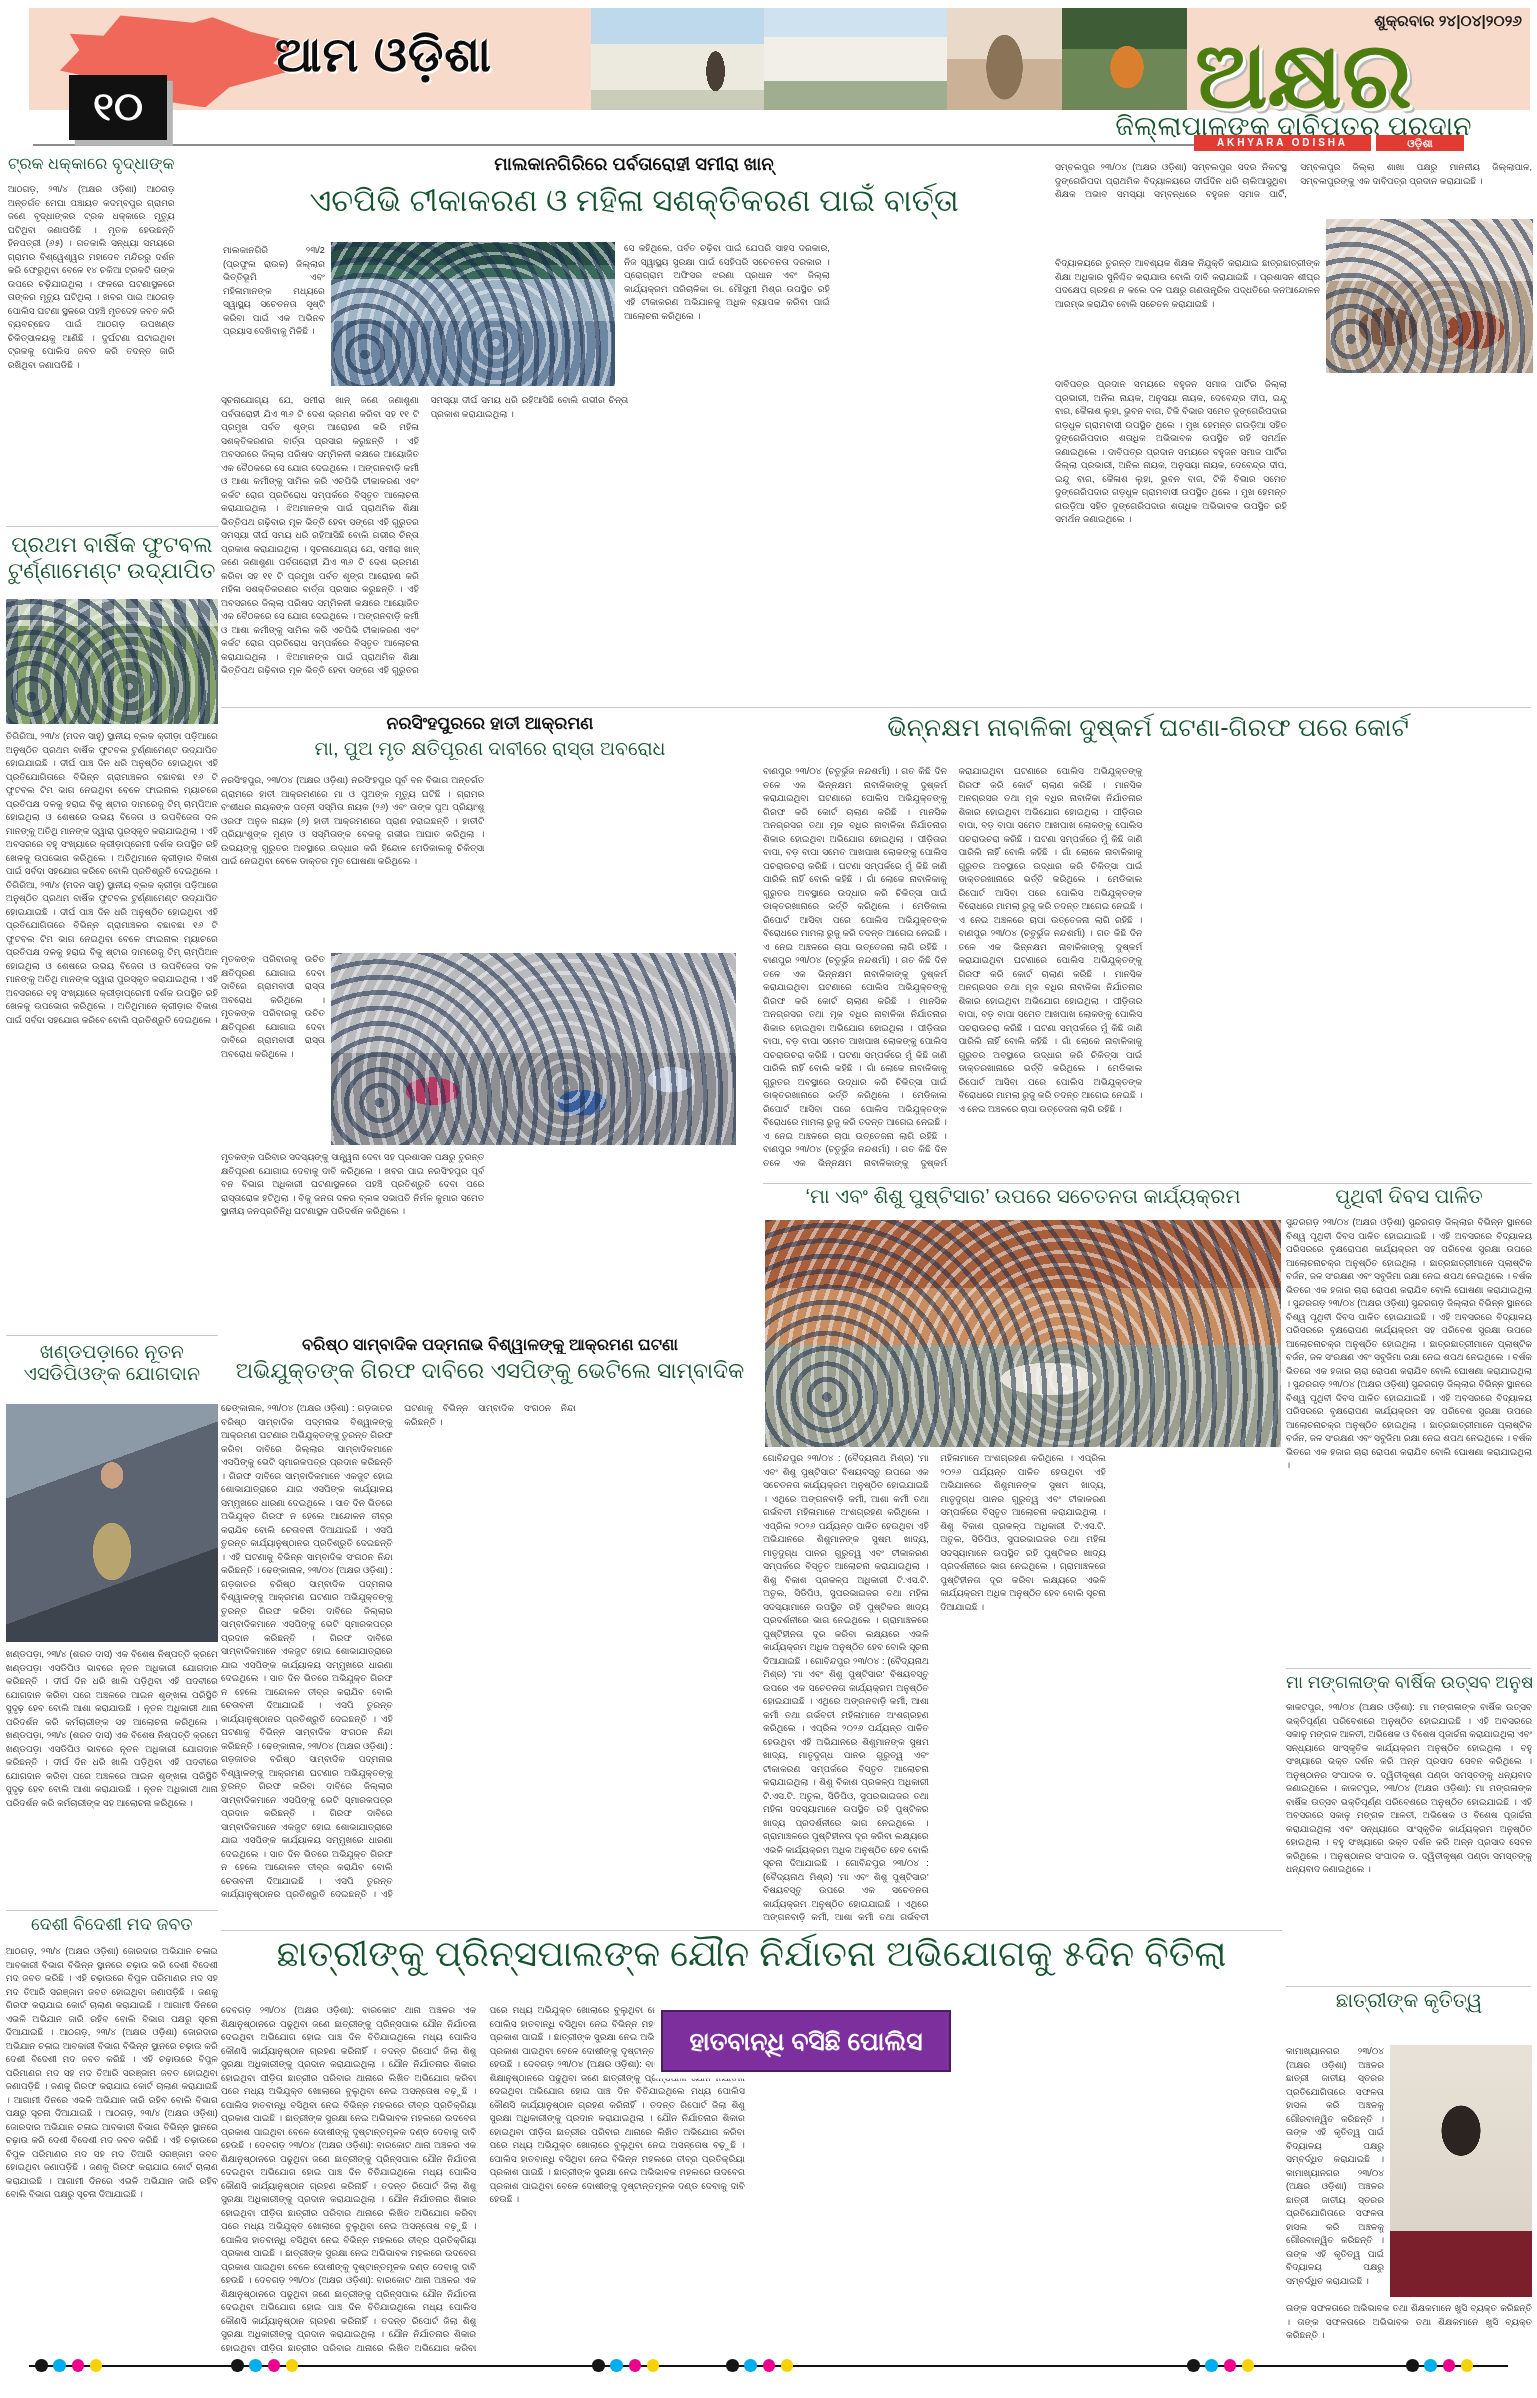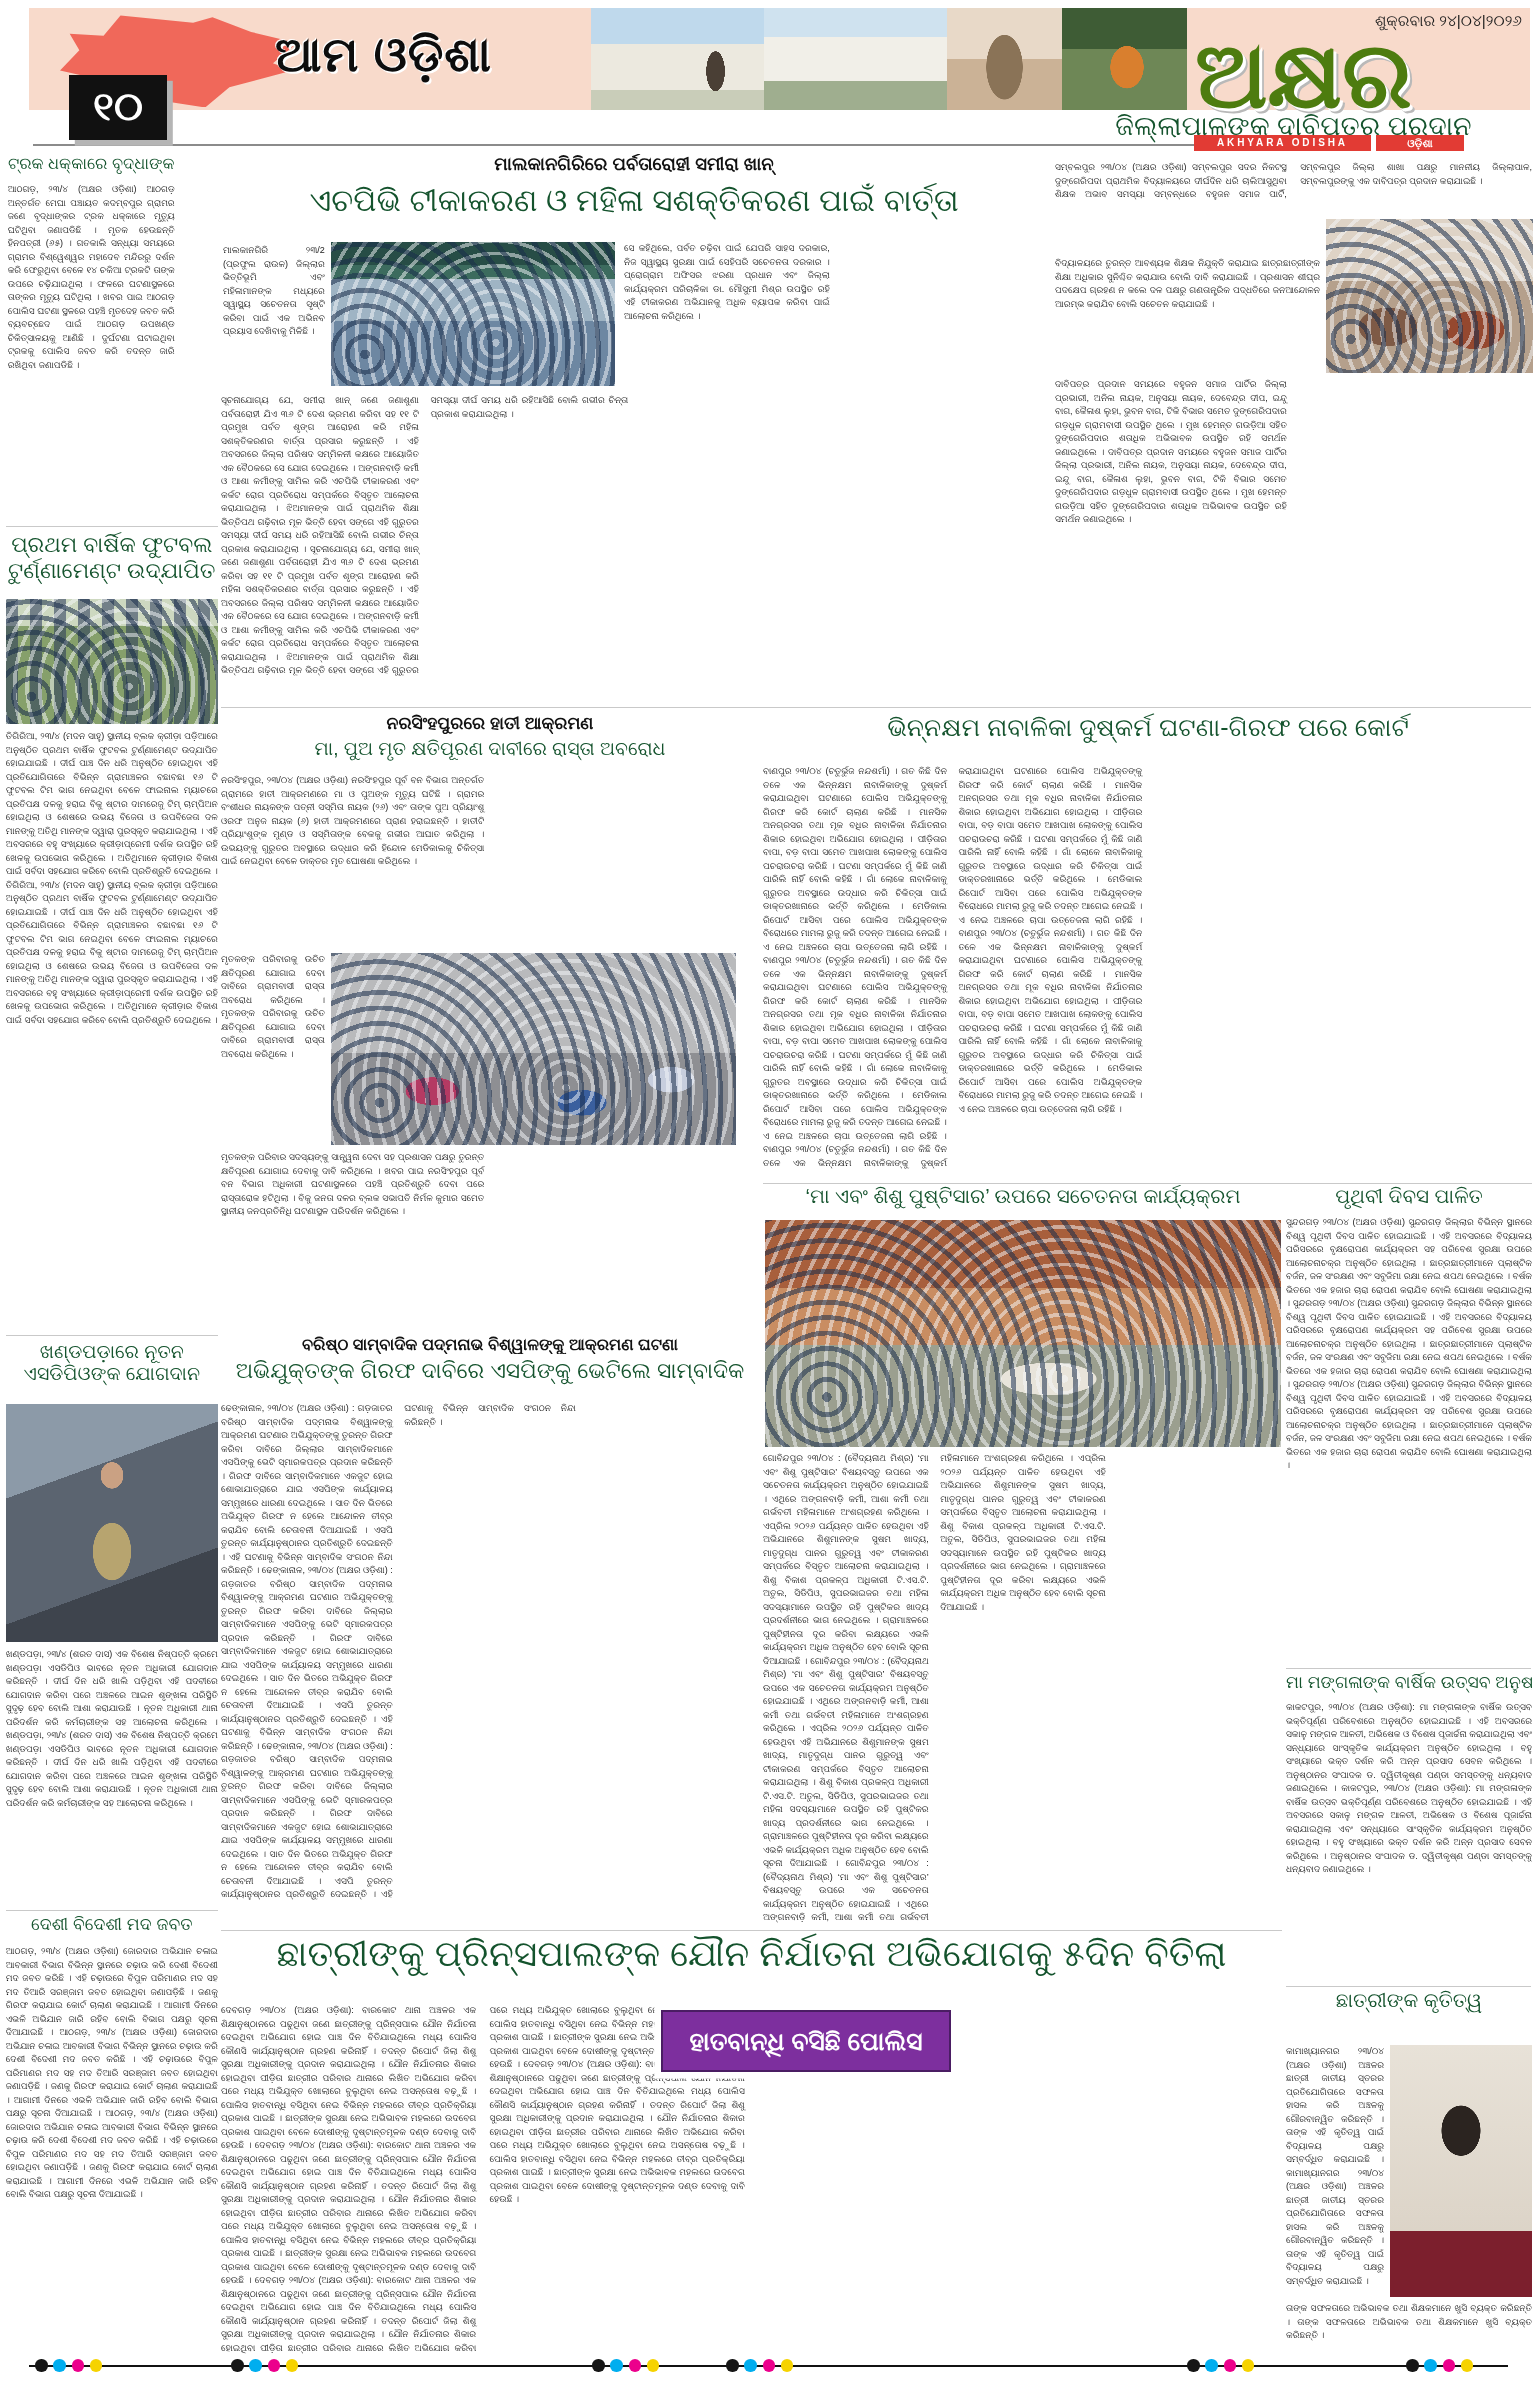--- a/index.html
+++ b/index.html
@@ -18,21 +18,21 @@
     radial-gradient(15.4px 33px at 72% 62%,#4a3f35 60%,transparent 61%),
     linear-gradient(180deg,#bfd9ec 0 35%,#ece9df 35% 80%,#c9cdb9 80% 100%);}
   .mt2{width:183px;background:
     linear-gradient(180deg,#cfe2ef 0 28%,#f1efe8 28% 72%,#9fae8f 72% 100%);}
   .mt3{width:115px;background:
     radial-gradient(40px 71px at 50% 58%,#8a7357 45%,transparent 46%),
     linear-gradient(180deg,#e8d9c8 0 50%,#cbb296 50% 100%);}
   .mt4{width:125px;background:
     radial-gradient(33px 42px at 52% 58%,#d97f2e 50%,transparent 51%),
     linear-gradient(180deg,#3e5c35 0 40%,#6e8756 40% 100%);}
-  .date-line{left:1249px;top:11.5px;width:273px;height:23px;font-size:15.4px;font-weight:normal;
+  .date-line{left:1249px;top:11.5px;width:273px;height:23px;font-size:15.4px;font-weight:bold;
     text-align:right;color:#1c1c1c;white-space:nowrap;}
   .brand-logo{left:1195px;top:25px;width:336px;height:119px;font-size:92px;font-weight:bold;
     line-height:1.1;color:#4d7c0f;text-shadow:2.9px 2.9px 0 #fff,4.8px 4.8px 0 #b9b9b9;z-index:6;white-space:nowrap;overflow:hidden;}
   .strip-en{left:1194px;top:135px;width:177px;height:16.3px;background:#e23b34;color:#fff;
     font-size:10px;letter-spacing:2.9px;text-align:center;line-height:16.3px;font-weight:bold;z-index:5;}
   .strip-od{left:1375px;top:135px;width:88px;height:16.3px;background:#e23b34;color:#fff;
     font-size:10.6px;font-weight:bold;text-align:center;line-height:16.3px;z-index:5;border-left:1.9px solid #fff;}
   .page-badge{left:69px;top:75px;width:98px;height:65px;background:#111;color:#fff;
     font-size:40px;font-weight:bold;text-align:center;line-height:63px;box-shadow:5.8px 5.8px 0 #b5b5b5;z-index:7;}
   .rule-arrow{left:33px;top:144px;width:1168px;height:0;border-top:2.9px solid #8b8b8b;}

